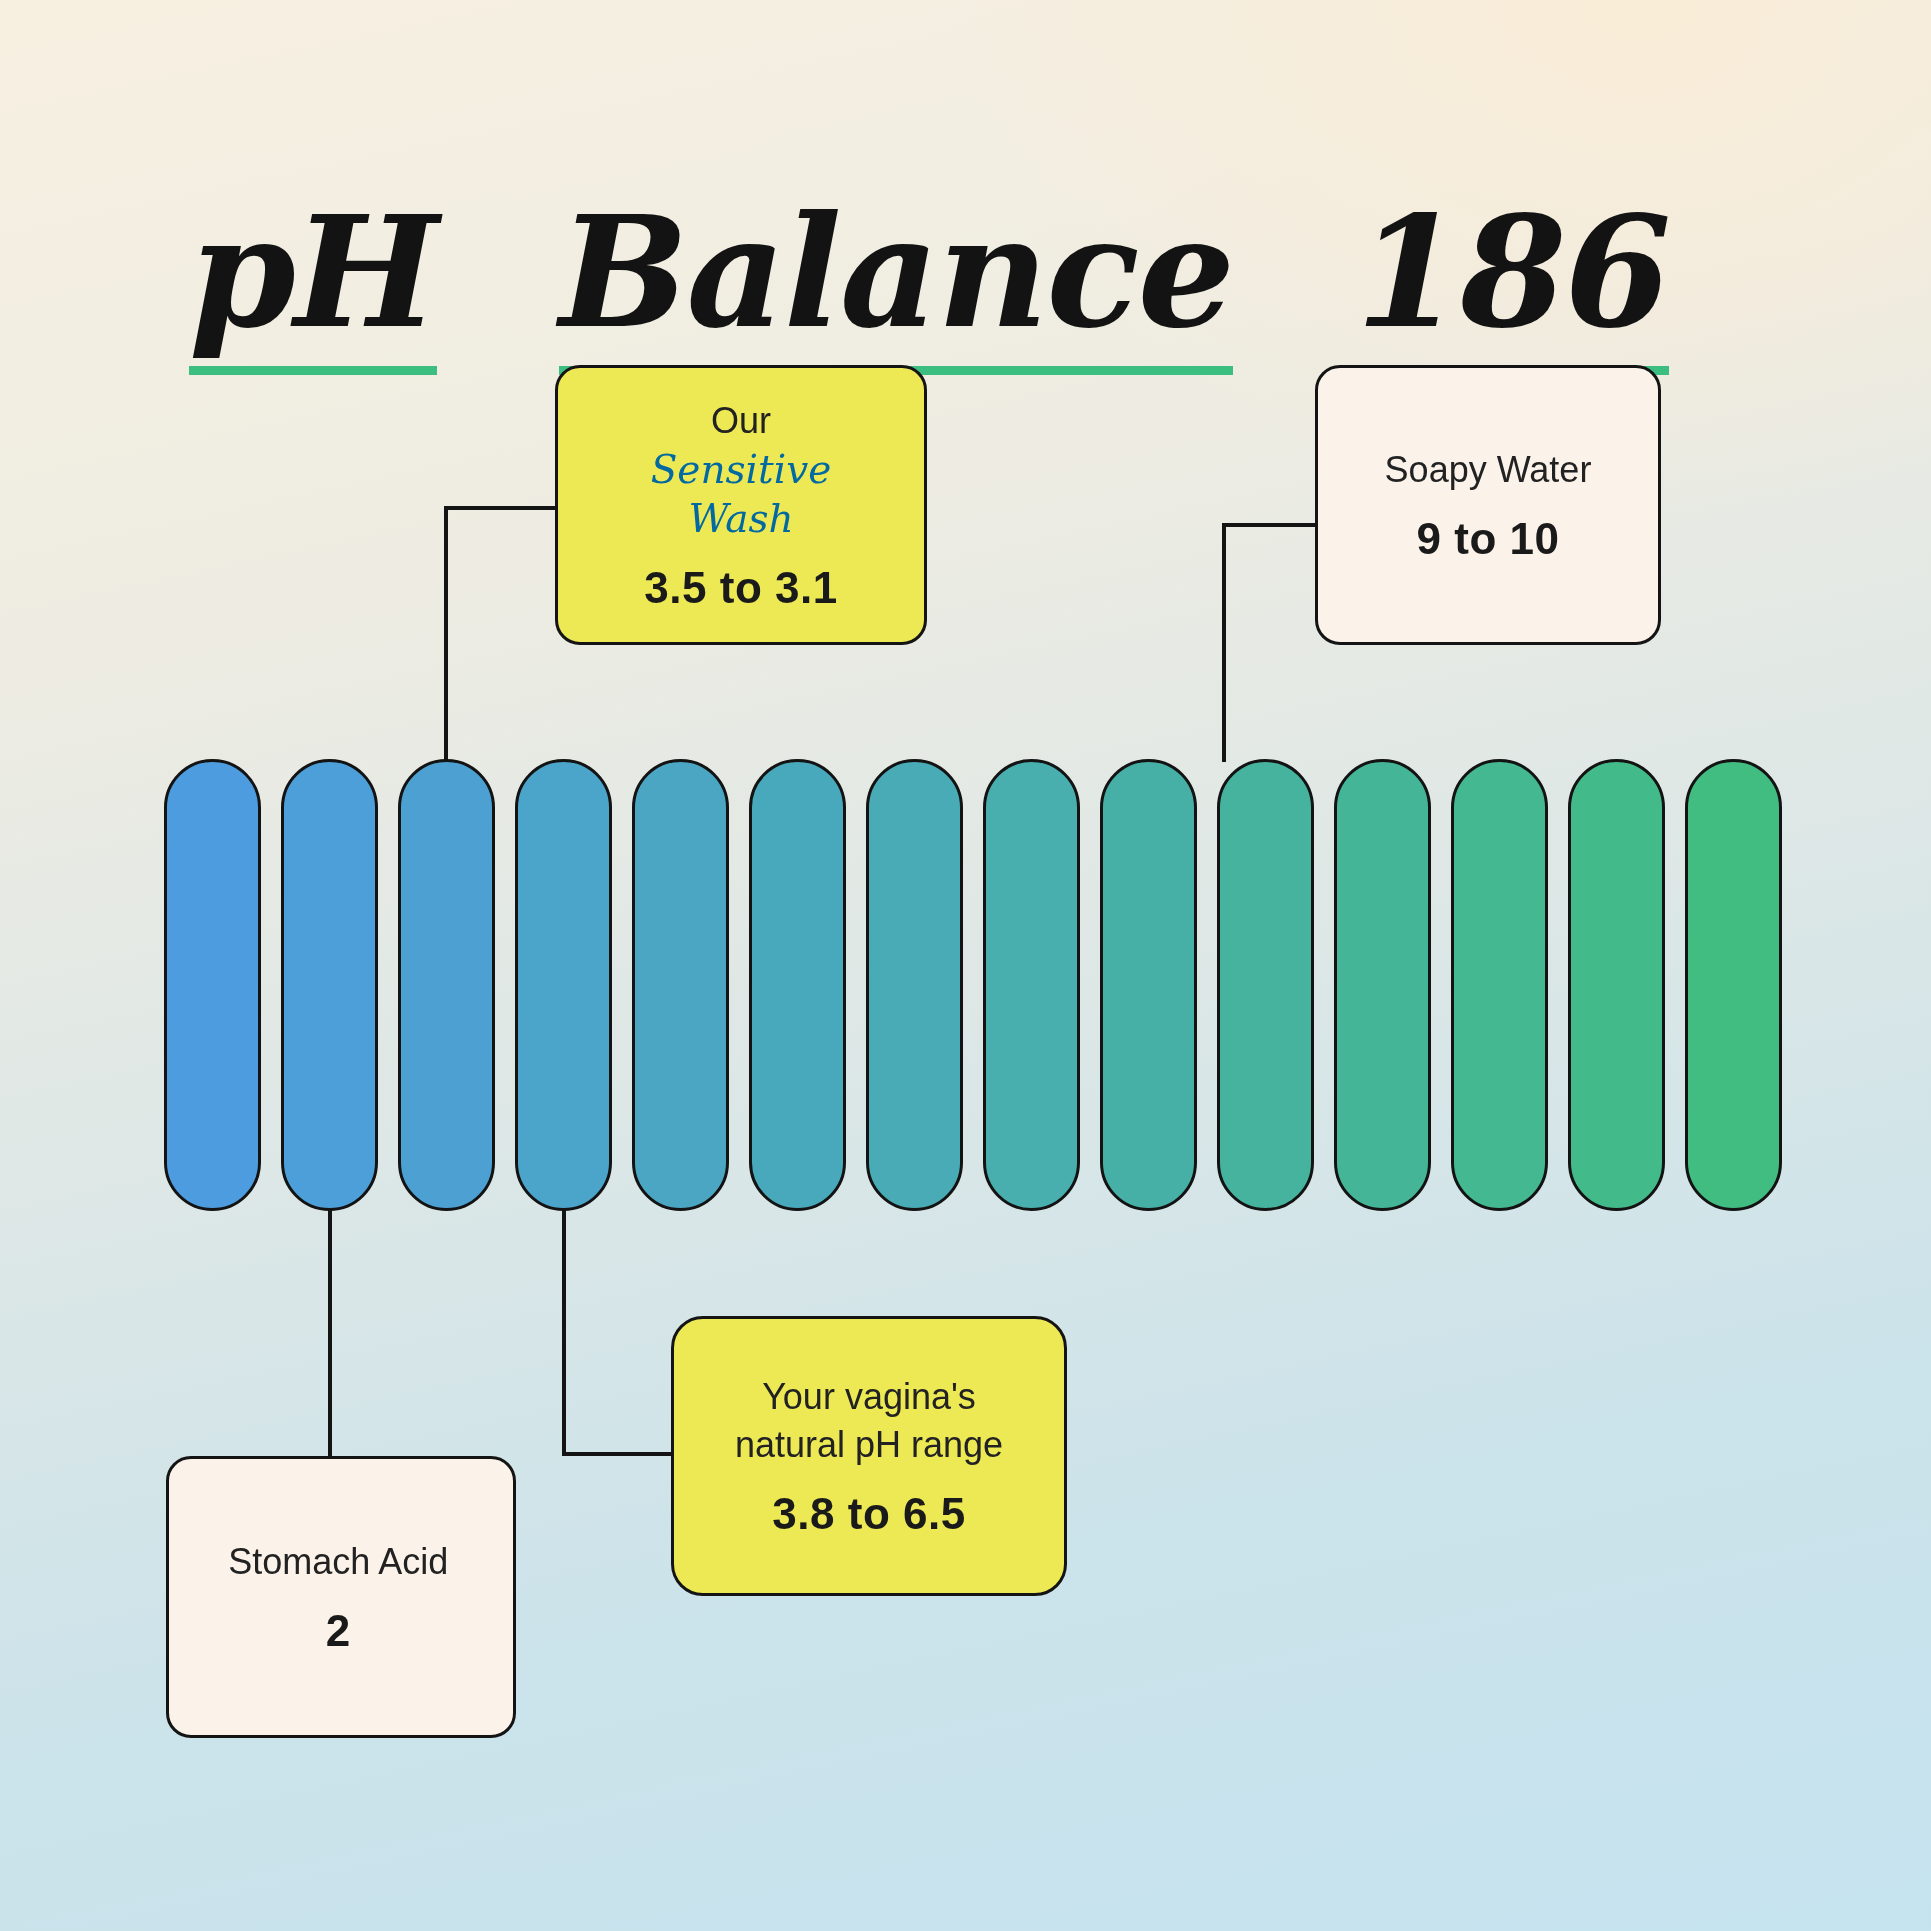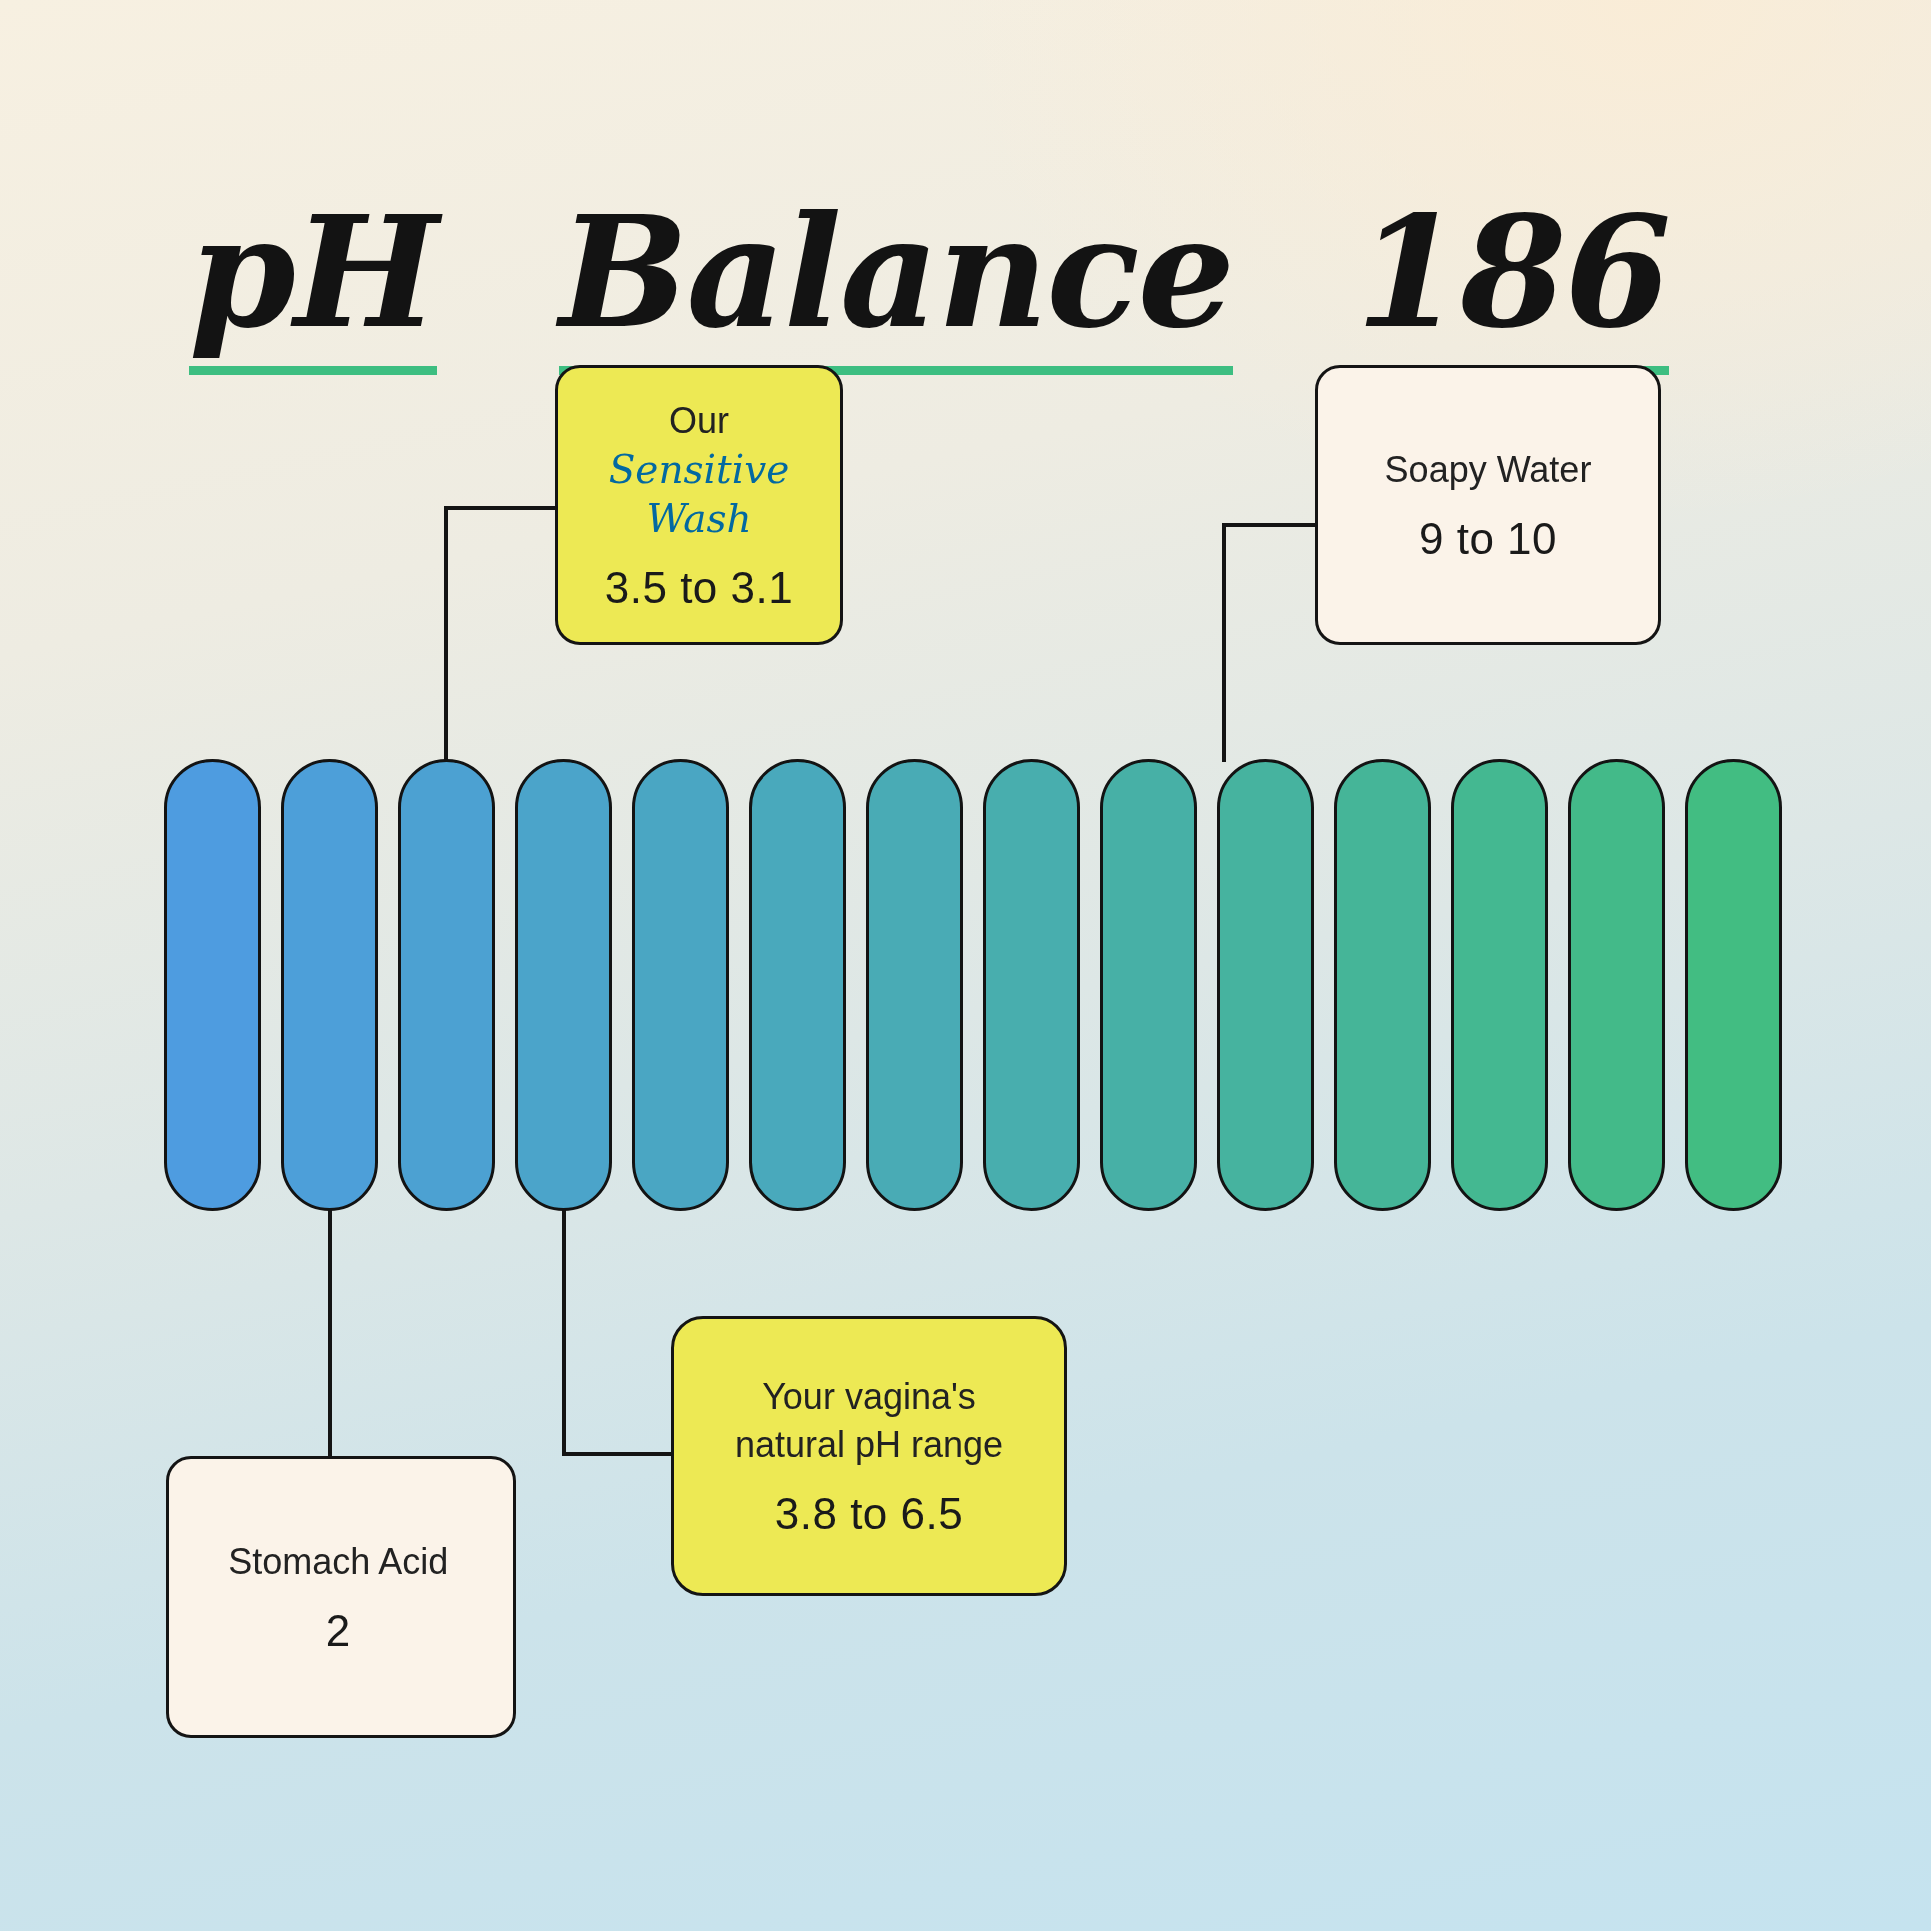--- a/index.html
+++ b/index.html
@@ -87,26 +87,26 @@
   .callout-name {
     font-family: "DejaVu Serif", serif;
     font-style: italic;
     font-size: 39px;
     line-height: 1.25;
     color: #0369a1;
   }
   .callout-value {
     margin-top: 19.3px;
     font-size: 44px;
-    font-weight: 400;
+    font-weight: 700;
     letter-spacing: 0.5px;
     color: #1a1a1a;
   }
 
-  .box-sensitive { left: 555px; top: 365px; width: 288px; height: 280px; }
+  .box-sensitive { left: 555px; top: 365px; width: 372px; height: 280px; }
   .box-soapy     { left: 1315px; top: 365px; width: 346px; height: 280px; }
   .box-stomach   { left: 166px; top: 1456px; width: 350px; height: 282px; padding-left: 12px; }
   .box-natural   { left: 671px; top: 1316px; width: 396px; height: 280px; }
 
   
   .line-sensitive-v { left: 444px; top: 506px; width: 3.9px;  height: 257px; }
   .line-sensitive-h { left: 444px; top: 506px; width: 116px; height: 3.9px; }
   .line-soapy-v     { left: 1222px; top: 523px; width: 3.9px; height: 239px; }
   .line-soapy-h     { left: 1222px; top: 523px; width: 97px; height: 3.9px; }
   .line-stomach-v   { left: 328px; top: 1209px; width: 3.9px; height: 251px; }

